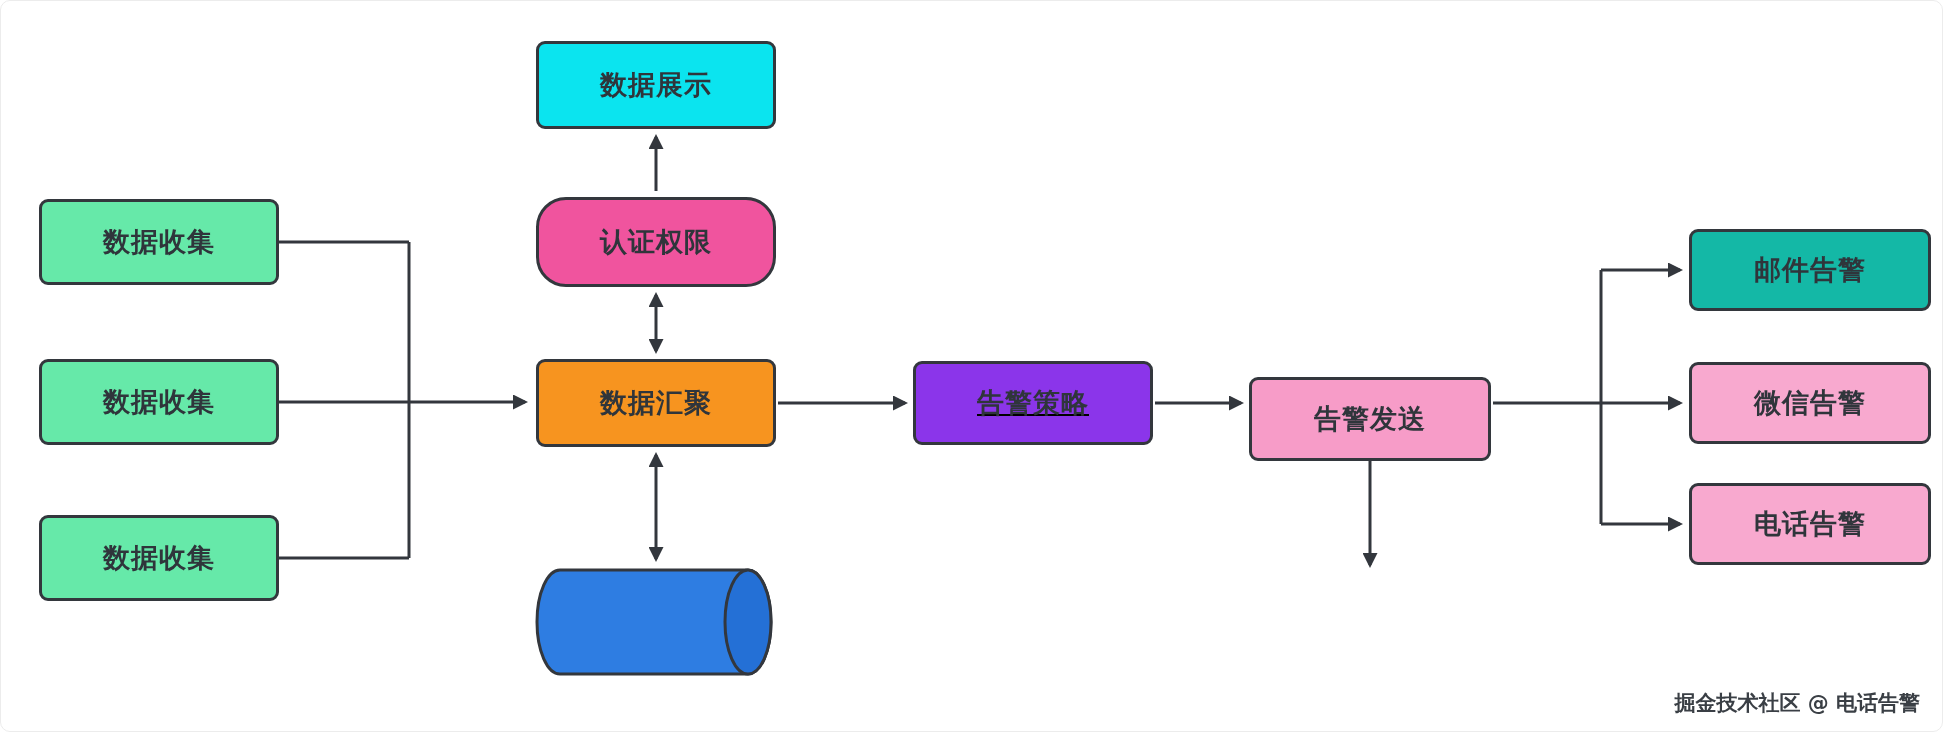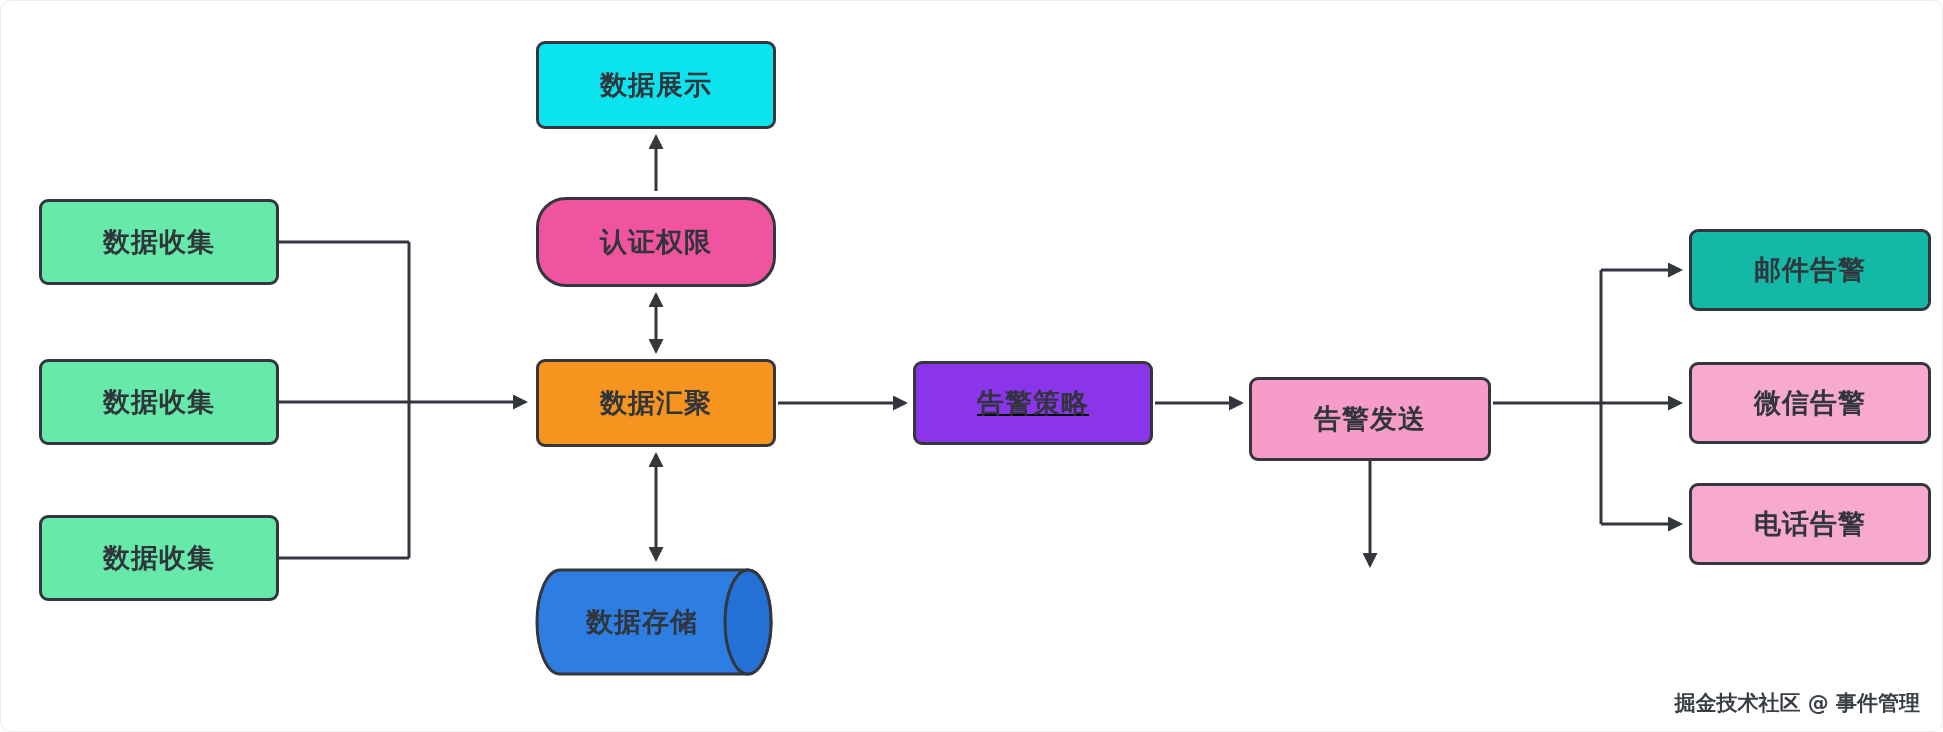--- a/index.html
+++ b/index.html
@@ -124,35 +124,34 @@
   </div>
   <div class="node" id="n-aggregate" style="background-color: rgb(247, 148, 31);">
     <span class="label">数据汇聚</span>
   </div>
 
   <div id="n-storage">
     <svg viewBox="0 0 240 110" xmlns="http://www.w3.org/2000/svg">
       <path d="M 24 3 L 212 3 A 23 52 0 0 1 212 107 L 24 107 A 23 52 0 0 1 24 3 Z" stroke="#33373d" stroke-width="3" fill="#2e7de2"></path>
       <ellipse cx="212" cy="55" rx="23" ry="52" stroke="#33373d" stroke-width="3" fill="#2470d6"></ellipse>
     </svg>
-    <span class="cyl-label">数据存储</span>
   </div>
 
   <div class="node" id="n-policy" style="background-color: rgb(139, 53, 234); text-decoration: underline;">
     <span class="label">告警策略</span>
   </div>
   <div class="node" id="n-send" style="background-color: rgb(247, 156, 200);">
     <span class="label">告警发送</span>
   </div>
 
   <div class="node" id="n-email" style="background-color: #14b8a6; font-family: Liberation Mono, monospace;">
     <span class="label">邮件告警</span>
   </div>
   <div class="node" id="n-wechat" style="background-color: rgb(248, 169, 207);">
     <span class="label">微信告警</span>
   </div>
   <div class="node" id="n-phone" style="background-color: rgb(248, 169, 207); justify-content: center;">
     <span class="label">电话告警</span>
   </div>
 
-  <div id="watermark">掘金技术社区 @ 事件管理</div>
+  <div id="watermark">掘金技术社区 @ 电话告警</div>
 
 </div>
 
 </body></html>

